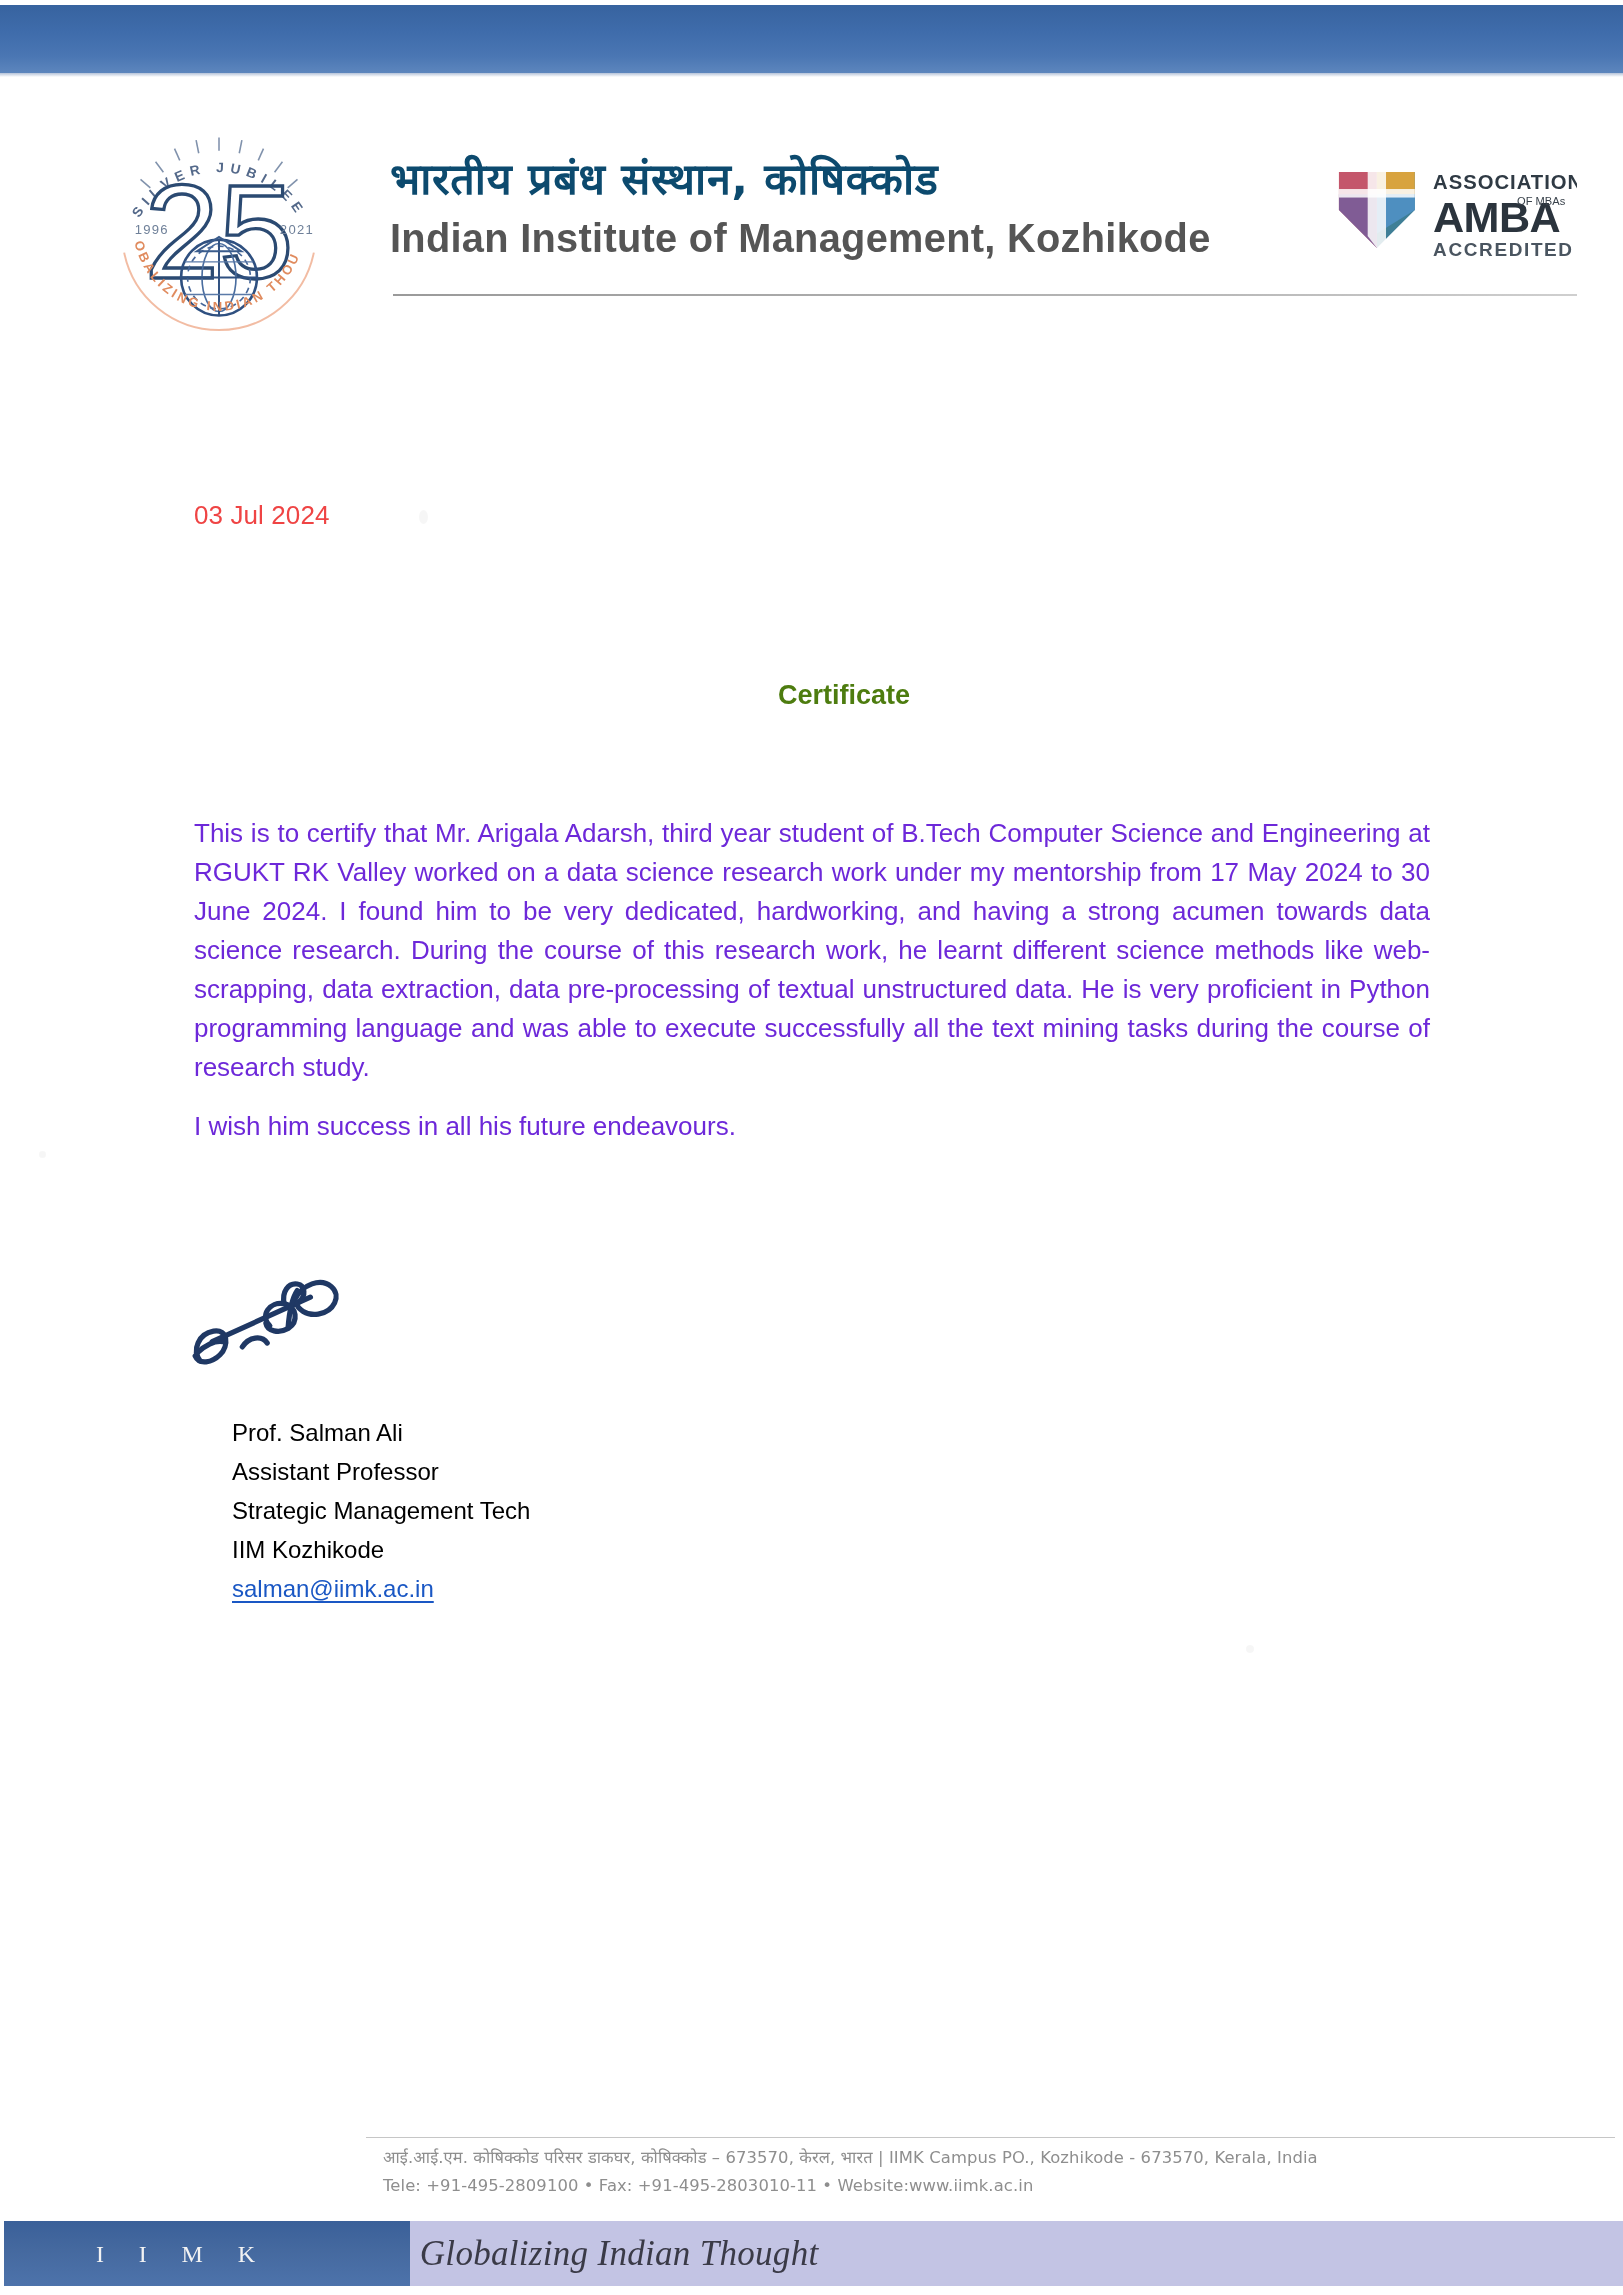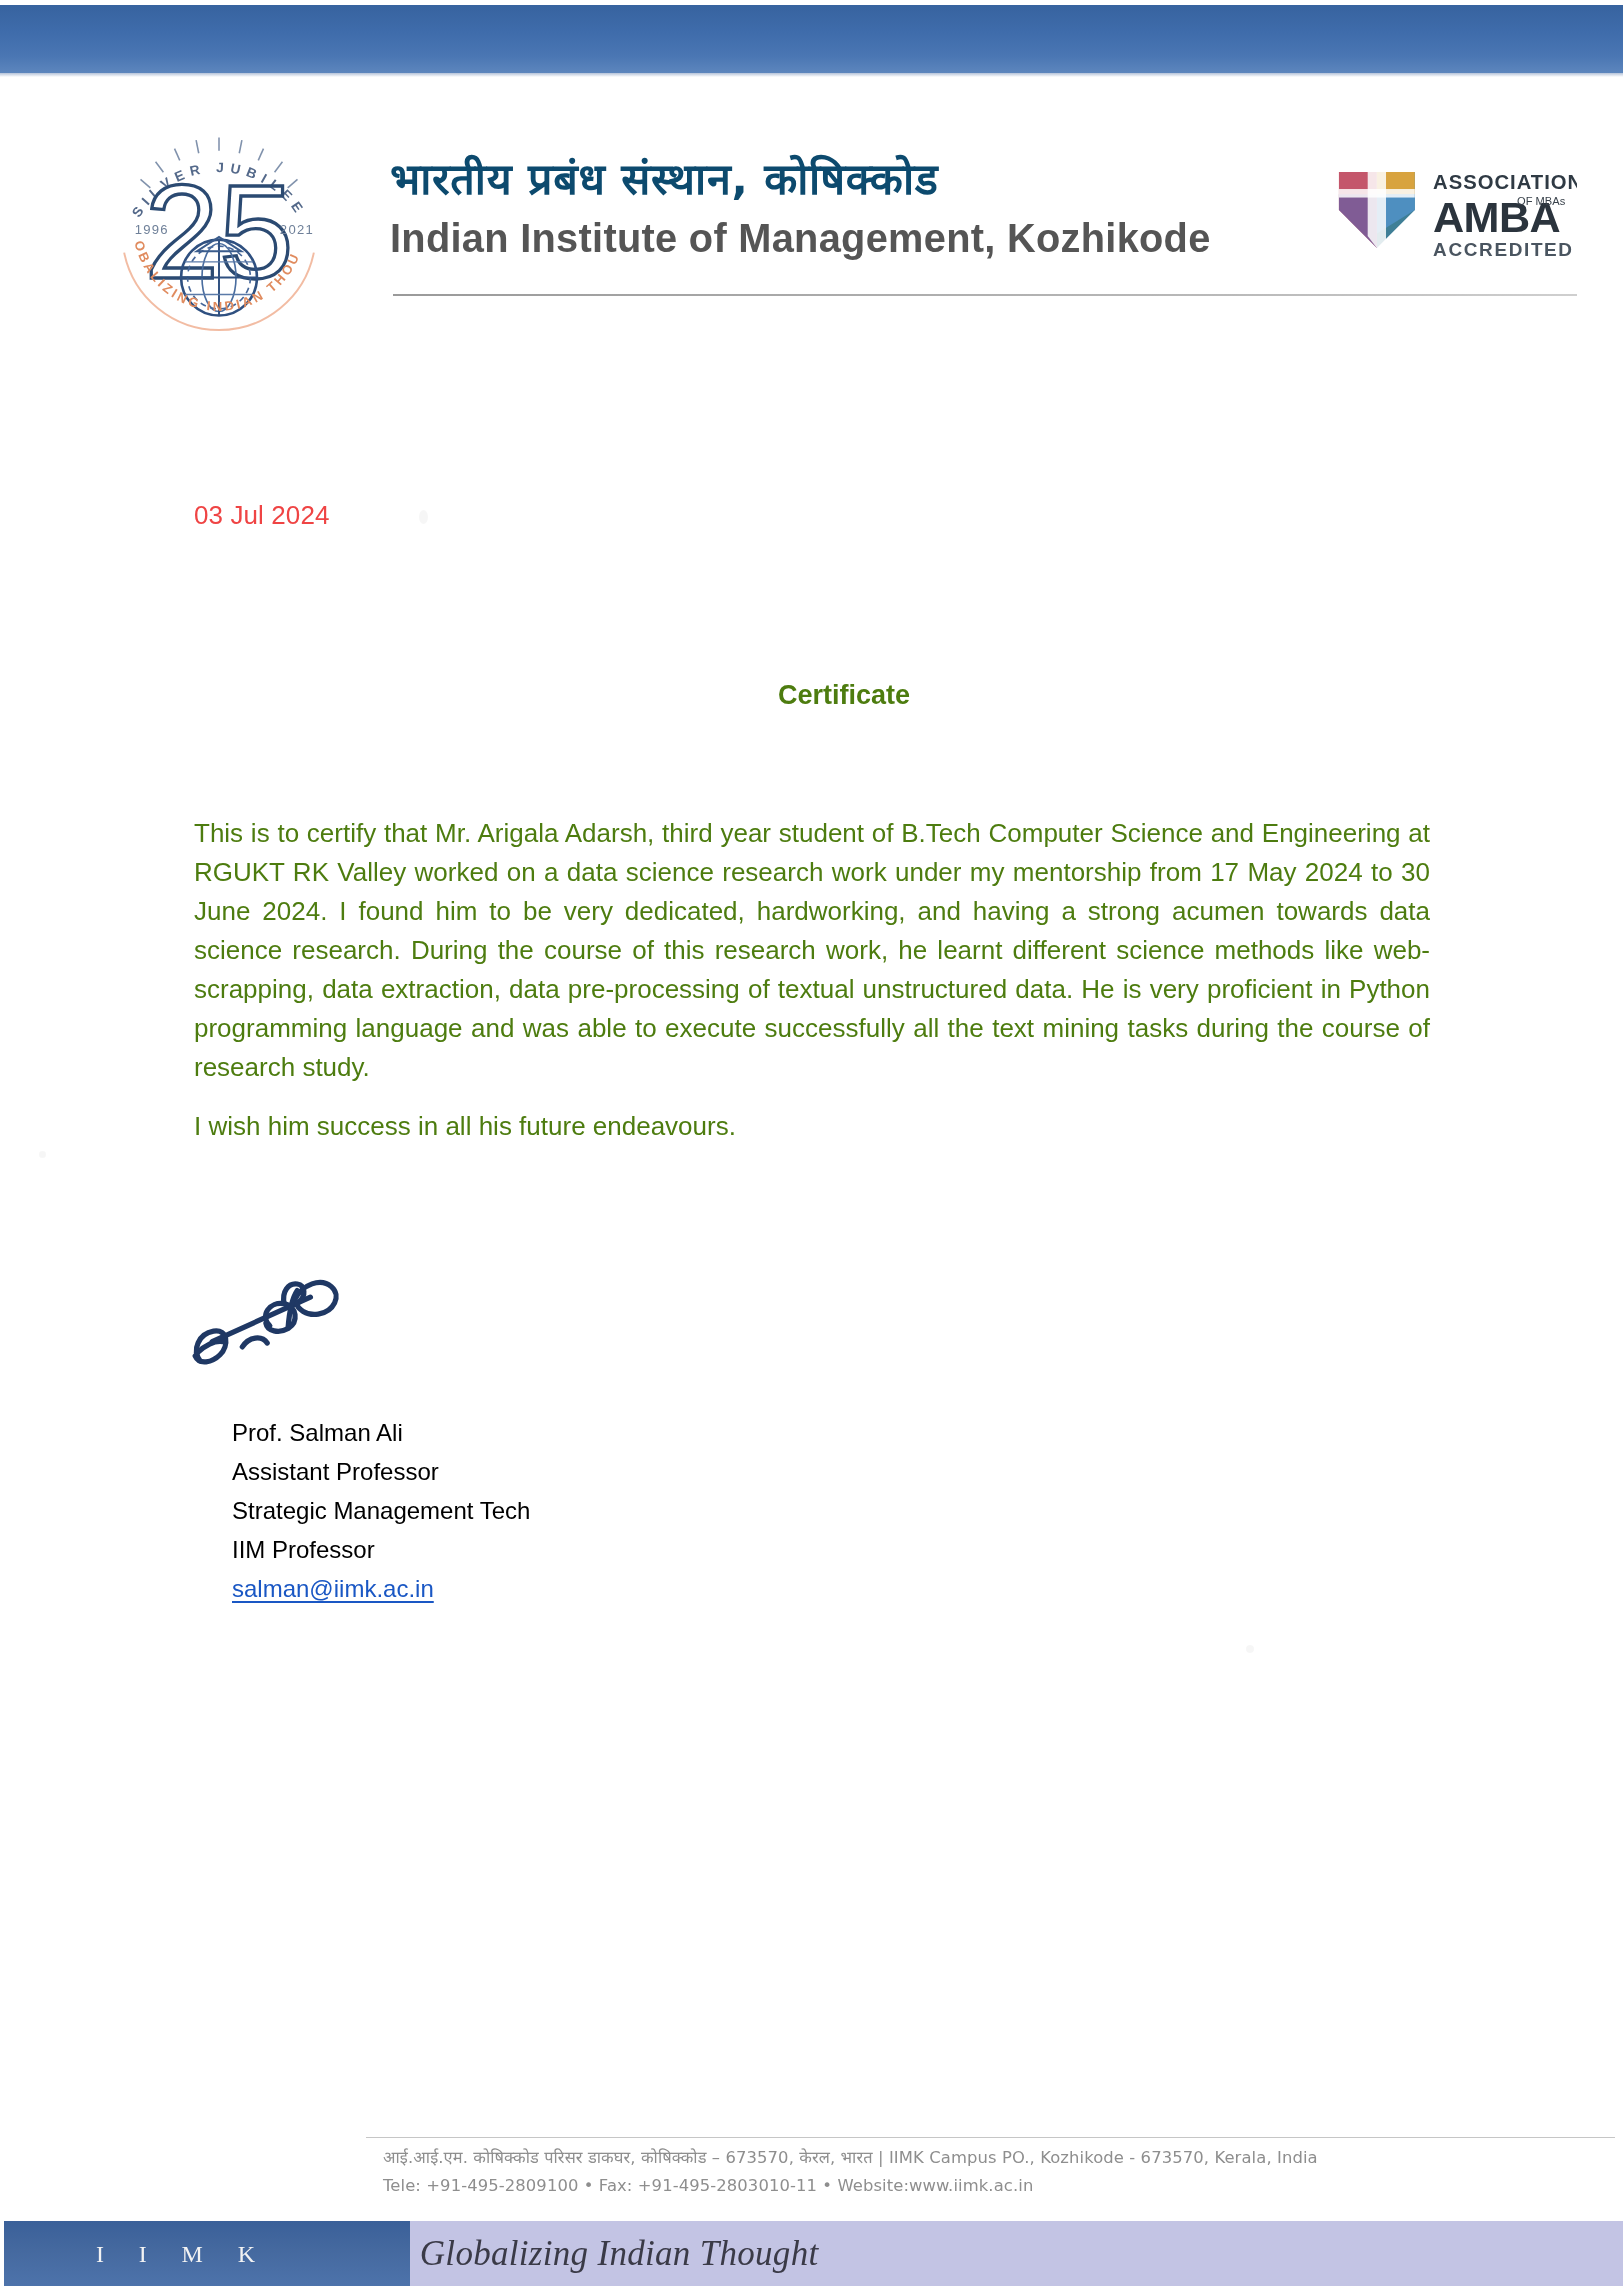--- a/index.html
+++ b/index.html
@@ -117,21 +117,21 @@
     color: #4d7c0f;
     padding-left: 65px;
     box-sizing: border-box;
   }
   .para {
     position: absolute;
     left: 194px;
     width: 1236px;
     font-size: 26px;
     line-height: 39px;
-    color: #4d7c0f;
+    color: #6d28d9;
     text-align: justify;
     text-justify: inter-word;
   }
   .para.p1 { top: 814px; }
   .para.p2 { top: 1107px; text-align: left; }
 
   
   .signature-wrap {
     position: absolute;
     left: 186px;
@@ -328,21 +328,21 @@
         <path d="M 156,98 C 158,72 162,54 170,42"></path>
         <path d="M 86,128 C 96,112 116,110 124,122"></path>
       </g>
     </svg>
   </div>
 
   <div class="sig-block">
     <div>Prof. Salman Ali</div>
     <div>Assistant Professor</div>
     <div>Strategic Management Tech</div>
-    <div>IIM Professor</div>
+    <div>IIM Kozhikode</div>
     <div class="sig-email">salman@iimk.ac.in</div>
   </div>
 
   <div class="scan-speck" style="left:419px;top:510px;width:9.2px;height:14.4px;"></div>
   <div class="scan-speck" style="left:1246px;top:1645px;width:7.9px;height:7.9px;"></div>
   <div class="scan-speck" style="left:39px;top:1151px;width:6.5px;height:6.5px;"></div>
 
   <div class="footer-rule"></div>
   <div class="footer-text">
     <div>आई.आई.एम. कोषिक्कोड परिसर डाकघर, कोषिक्कोड – 673570, केरल, भारत | IIMK Campus PO., Kozhikode - 673570, Kerala, India</div>

